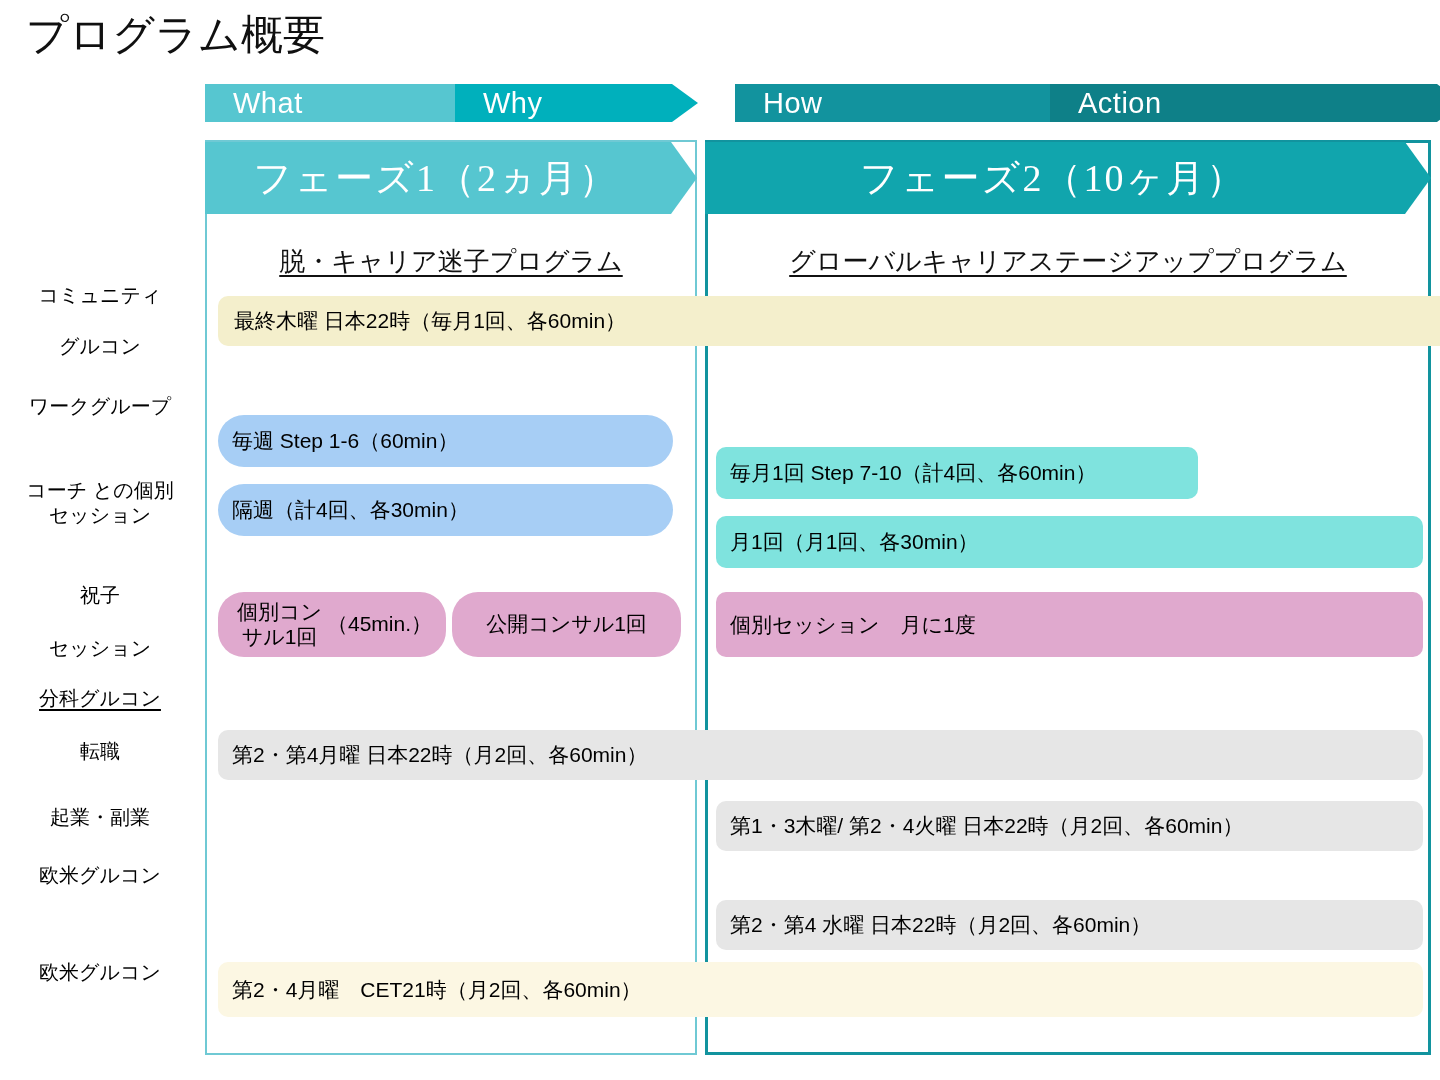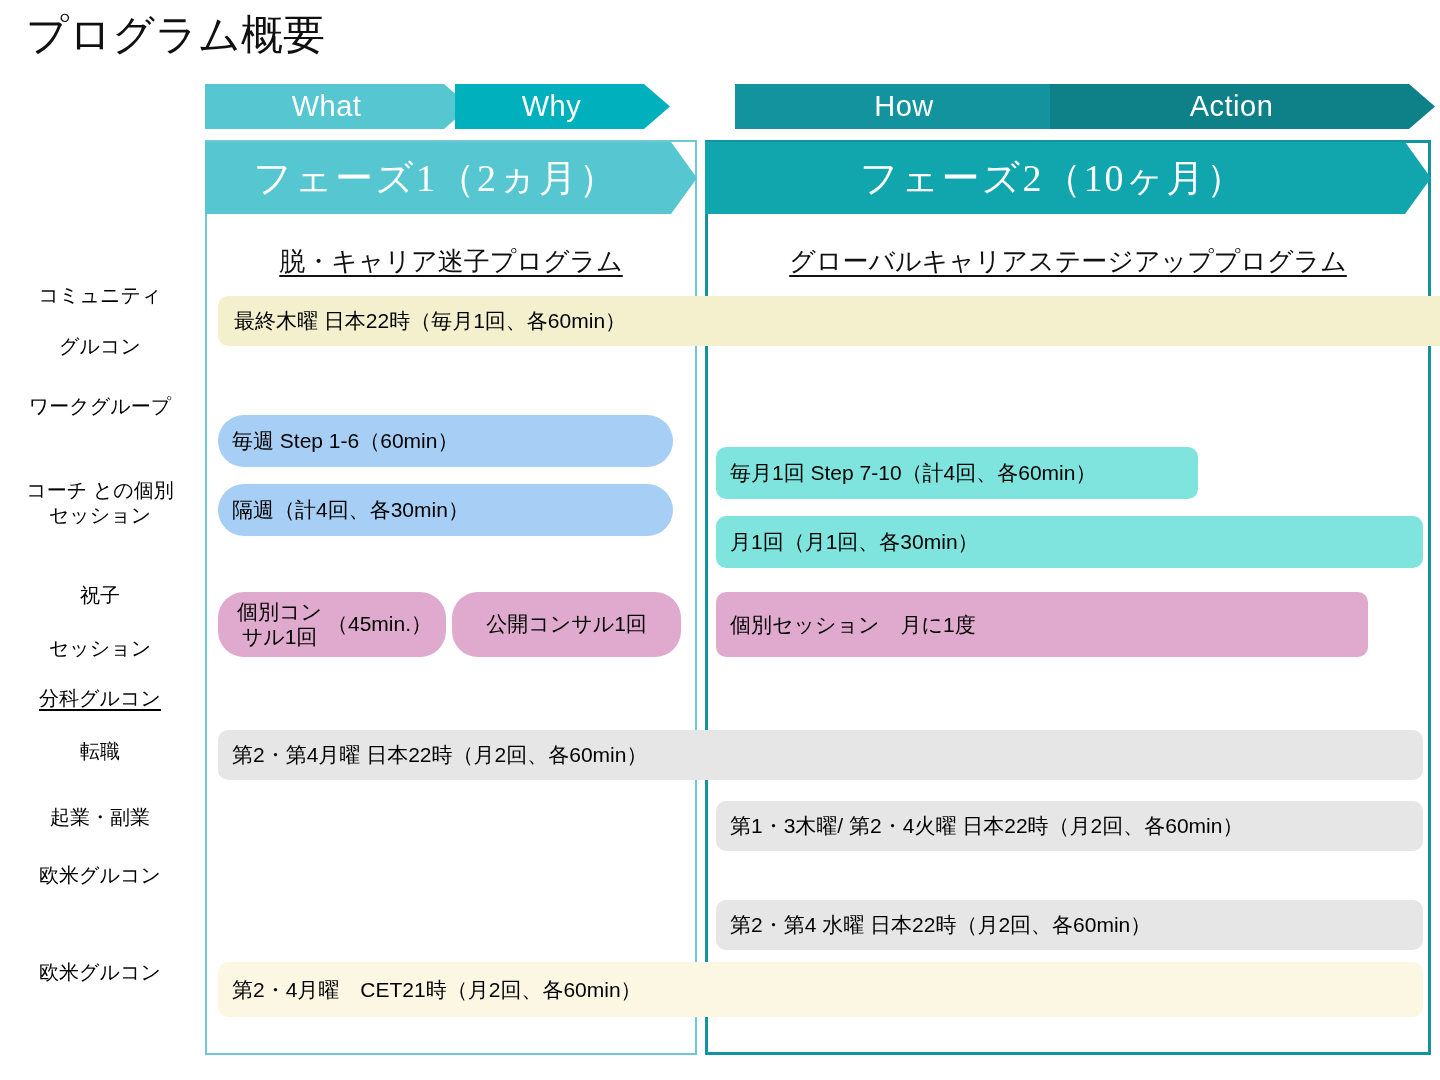--- a/index.html
+++ b/index.html
@@ -21,24 +21,25 @@
     white-space:nowrap;
   }
 
   
   .phase-frame{position:absolute;box-sizing:border-box;background:transparent;}
   #frame1{left:205px;top:140px;width:492px;height:915px;border:2px solid #6FC9D4;}
   #frame2{left:705px;top:140px;width:726px;height:915px;border:3px solid #12939E;}
 
   
   .step{
-    position:absolute;height:45px;
-    display:flex;align-items:center;justify-content:center;
+    position:absolute;height:38px;
+    display:flex;align-items:center;justify-content:flex-start;
     color:#ffffff;font-size:29px;font-weight:400;
     letter-spacing:0.5px;
+    padding-left:28px;
   }
   .chev{
     clip-path:polygon(0 0, calc(100% - 26px) 0, 100% 50%, calc(100% - 26px) 100%, 0 100%);
   }
   #step-what{left:205px;top:84px;width:265px;background:#56C6D0;}
   #step-why {left:455px;top:84px;width:215px;background:#00B0BC;}
   #step-how {left:735px;top:84px;width:360px;background:#12939E;}
   #step-action{left:1050px;top:84px;width:385px;background:#0E8088;}
   #step-what  span,#step-why span{padding-right:22px;}
   #step-how span{padding-right:22px;}
@@ -148,21 +149,21 @@
 
   <div class="pill round c-blue" style="left:218px;top:484px;width:455px;height:52px;">隔週（計4回、各30min）</div>
   <div class="pill c-teal" style="left:716px;top:484px;width:707px;height:52px;">月1回（月1回、各30min）</div>
 
   <div class="pill round center c-pink" style="left:218px;top:592px;width:228px;height:65px;">
     <span>個別コンサル1回</span>
       <br>
     <span>（45min.）</span>
   </div>
   <div class="pill round center c-pink" style="left:452px;top:592px;width:229px;height:65px;">公開コンサル1回</div>
-  <div class="pill c-pink" style="left:716px;top:592px;width:652px;height:65px;">個別セッション　月に1度</div>
+  <div class="pill c-pink" style="left:716px;top:592px;width:707px;height:65px;">個別セッション　月に1度</div>
 
   <div class="pill c-gray" style="left:218px;top:730px;width:1205px;height:50px;">第2・第4月曜 日本22時（月2回、各60min）</div>
   <div class="pill c-gray" style="left:716px;top:801px;width:707px;height:50px;">第1・3木曜/ 第2・4火曜 日本22時（月2回、各60min）</div>
   <div class="pill c-gray" style="left:716px;top:900px;width:707px;height:50px;">第2・第4 水曜 日本22時（月2回、各60min）</div>
 
   <div class="pill c-cream2" style="left:218px;top:962px;width:1205px;height:55px;">第2・4月曜　CET21時（月2回、各60min）</div>
 
 </div>
 
 </body></html>

